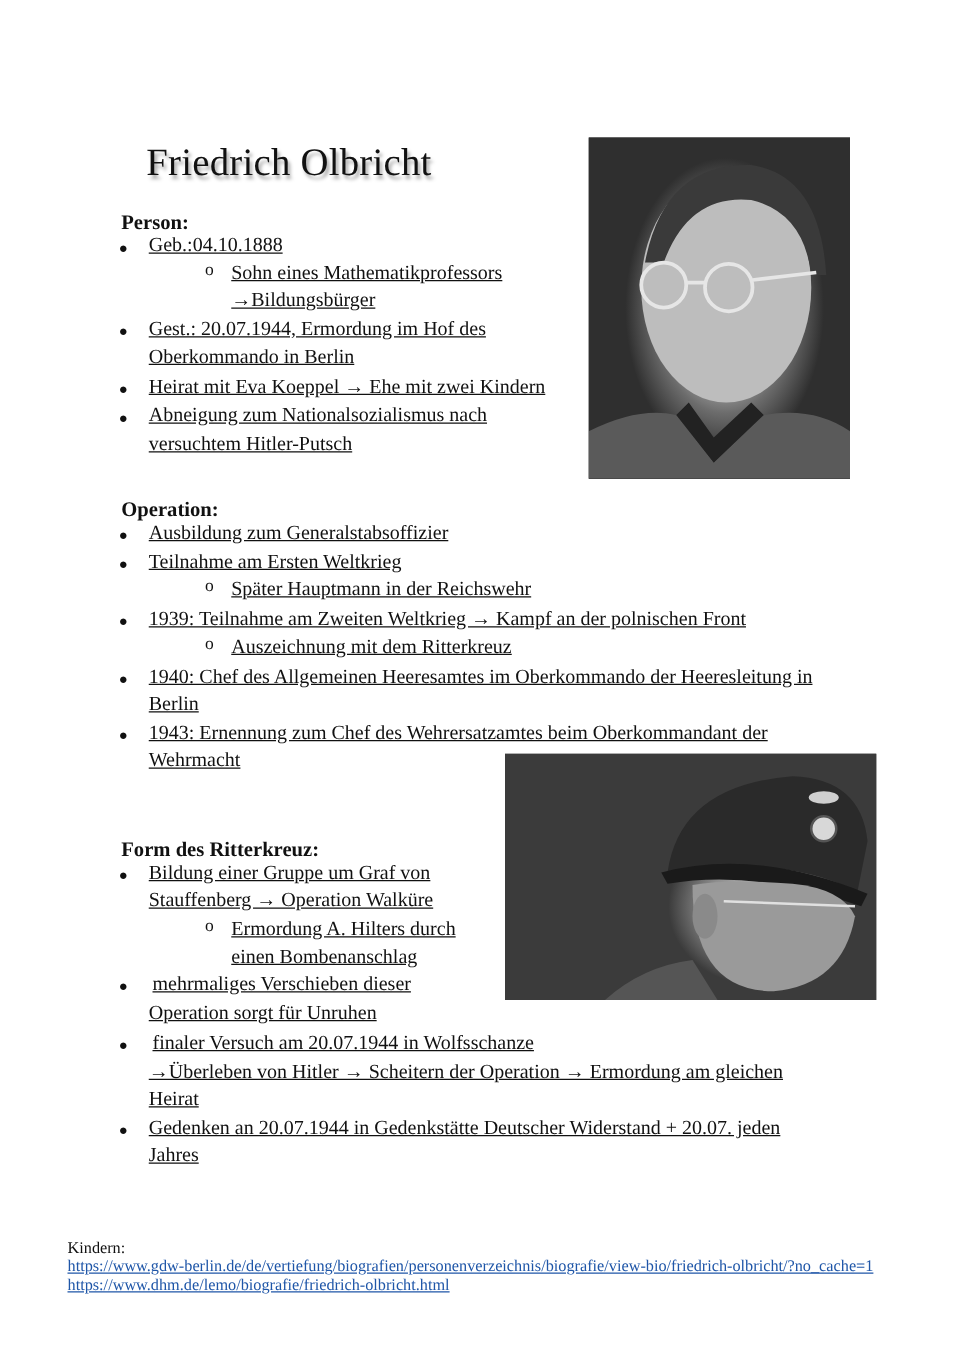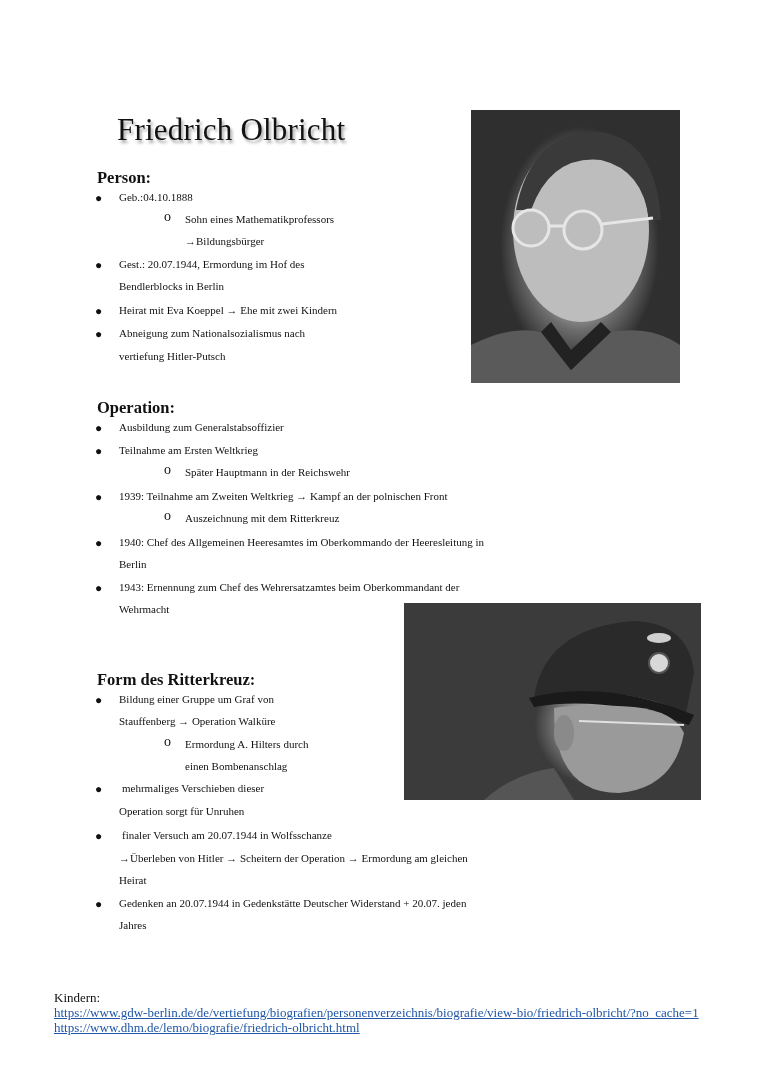--- a/index.html
+++ b/index.html
@@ -1,21 +1,21 @@
 <!DOCTYPE html>
 <html><head>
 <meta charset="utf-8">
 <style>
   html, body { margin: 0; padding: 0; background: #ffffff; }
   body { width: 768px; height: 1086px; position: relative; overflow: hidden;
          font-family: "Liberation Serif", "DejaVu Serif", serif; color: #111; }
   .title { position: absolute; left: 101px; top: 96px; font-size: 31px; margin: 16px; font-weight: normal;
            color: #111; text-shadow: 2px 3px 3px rgba(0,0,0,0.35); letter-spacing: 0.2px; }
   .section-heading { position: absolute; left: 93px; font-size: 16.5px; font-weight: bold; margin: 4px; }
-  .line { position: absolute; font-size: 11px; line-height: 22px; white-space: nowrap; }
+  .line { position: absolute; font-size: 16px; line-height: 22px; white-space: nowrap; text-decoration: underline; }
   .bullet { position: absolute; font-size: 12px; }
   .sub-bullet { position: absolute; font-size: 14px; }
   .photo { position: absolute; overflow: hidden; }
   .photo1 { left: 471px; top: 110px; width: 209px; height: 273px;
             background: radial-gradient(ellipse 38% 44% at 52% 50%, #d8d8d8 0%, #b6b6b6 45%, #6c6c6c 70%, #2f2f2f 100%),
                         #3a3a3a; }
   .photo2 { left: 404px; top: 603px; width: 297px; height: 197px;
             background: radial-gradient(ellipse 30% 40% at 68% 62%, #c9c9c9 0%, #8e8e8e 45%, #3b3b3b 80%),
                         linear-gradient(135deg, #6a6a6a 0%, #2b2b2b 55%, #505050 100%); }
   .photo svg { width: 100%; height: 100%; display: block; }
@@ -31,28 +31,28 @@
 
 <span class="bullet" style="left:95px;top:191px">●</span>
 <div class="line" style="left:119px;top:186px">Geb.:04.10.1888</div>
 
 <span class="sub-bullet" style="left:164px;top:209px">o</span>
 <div class="line" style="left:185px;top:208px">Sohn eines Mathematikprofessors</div>
 <div class="line" style="left:185px;top:230px">→Bildungsbürger</div>
 
 <span class="bullet" style="left:95px;top:258px">●</span>
 <div class="line" style="left:119px;top:253px">Gest.: 20.07.1944, Ermordung im Hof des</div>
-<div class="line" style="left:119px;top:275px">Bendlerblocks in Berlin</div>
+<div class="line" style="left:119px;top:275px">Oberkommando in Berlin</div>
 
 <span class="bullet" style="left:95px;top:304px">●</span>
 <div class="line" style="left:119px;top:299px">Heirat mit Eva Koeppel → Ehe mit zwei Kindern</div>
 
 <span class="bullet" style="left:95px;top:327px">●</span>
 <div class="line" style="left:119px;top:322px">Abneigung zum Nationalsozialismus nach</div>
-<div class="line" style="left:119px;top:345px">vertiefung Hitler-Putsch</div>
+<div class="line" style="left:119px;top:345px">versuchtem Hitler-Putsch</div>
 
 <div class="photo photo1" title="portrait photo of Friedrich Olbricht (black &amp; white)">
   <svg viewBox="0 0 209 273">
     <ellipse cx="110" cy="120" rx="68" ry="92" fill="#bdbdbd"></ellipse>
     <path d="M45 100 Q60 20 130 22 Q185 30 190 110 L178 110 Q172 60 130 50 Q80 45 60 100 Z" fill="#3a3a3a"></path>
     <circle cx="60" cy="118" r="18" fill="none" stroke="#e6e6e6" stroke-width="3"></circle>
     <circle cx="112" cy="120" r="19" fill="none" stroke="#e6e6e6" stroke-width="3"></circle>
     <line x1="78" y1="116" x2="93" y2="116" stroke="#e6e6e6" stroke-width="3"></line>
     <line x1="131" y1="114" x2="182" y2="108" stroke="#e6e6e6" stroke-width="3"></line>
     <path d="M0 273 L0 235 Q40 215 70 222 L100 260 L140 222 Q180 215 209 235 L209 273 Z" fill="#5a5a5a"></path>

